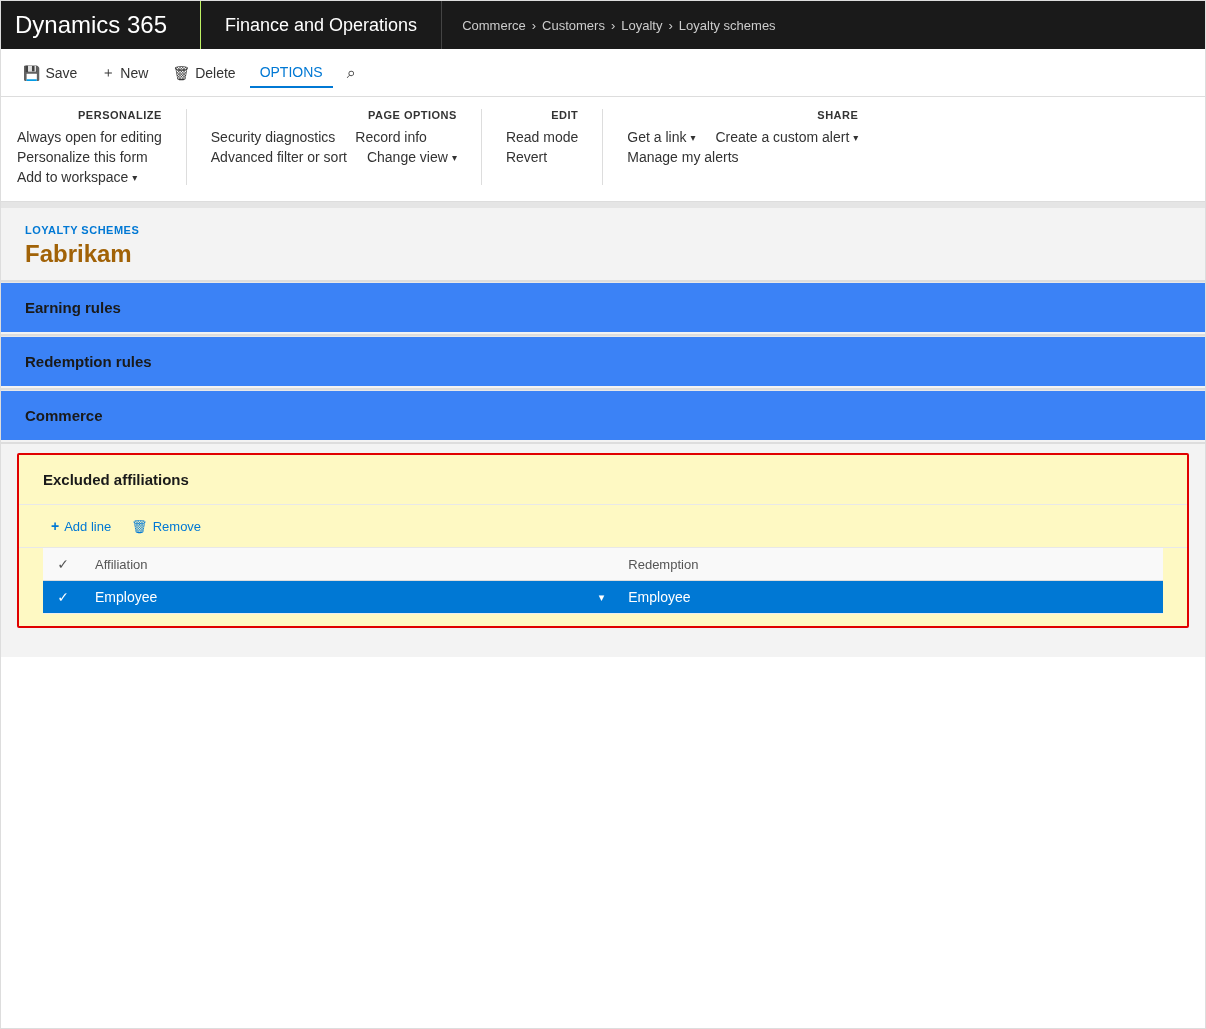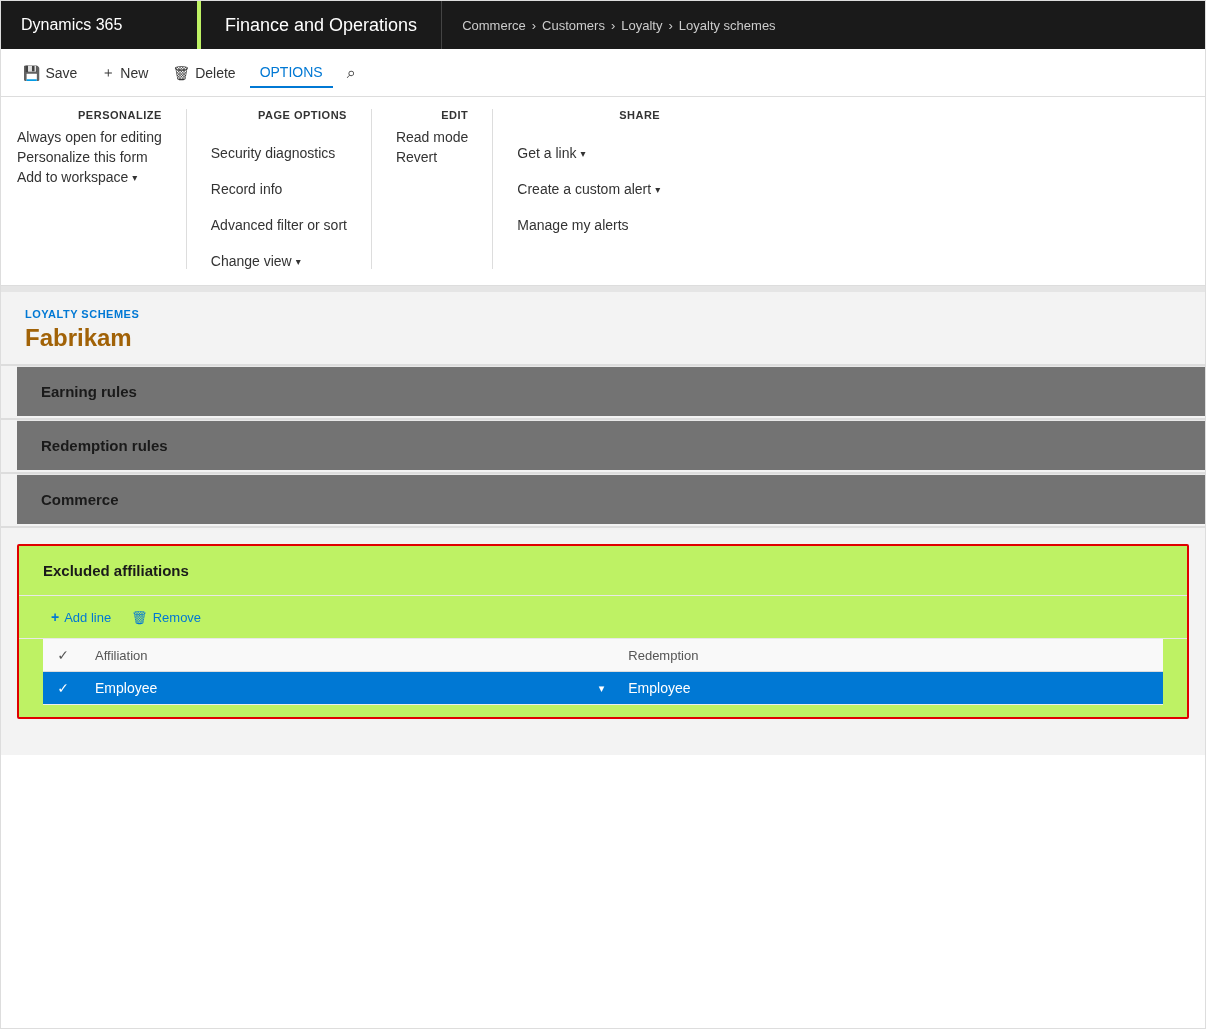--- a/index.html
+++ b/index.html
@@ -8,27 +8,27 @@
     
     .top-header {
       display: flex;
       align-items: center;
       background: #1a1a1a;
       height: 48px;
       color: white;
     }
     .top-header .dynamics-brand {
       background: #1a1a1a;
-      padding: 0 20px;
+      padding: 0 14px;
       height: 100%;
       display: flex;
       align-items: center;
-      font-size: 16px;
+      font-size: 24px;
       font-weight: 400;
-      border-right: 4px solid #bef264;
+      border-right: 1px solid #bef264;
       min-width: 200px;
     }
     .top-header .app-name {
       padding: 0 24px;
       font-size: 18px;
       font-weight: 300;
       border-right: 1px solid #444;
       height: 100%;
       display: flex;
       align-items: center;
@@ -104,23 +104,22 @@
       margin-bottom: 8px;
       letter-spacing: 0.5px;
     }
     .ribbon-items {
       display: flex;
       flex-direction: column;
       gap: 4px;
     }
     .ribbon-items-row {
       display: flex;
-      flex-direction: column;
+      flex-direction: row;
       gap: 20px;
-      margin-top: 16px;
     }
     .ribbon-link {
       color: #333;
       font-size: 14px;
       cursor: pointer;
       display: flex;
       align-items: center;
       gap: 4px;
       text-decoration: none;
     }
@@ -138,36 +137,36 @@
       margin-bottom: 4px;
     }
     .page-title {
       font-size: 24px;
       font-weight: 700;
       color: #a16207;
     }
 
     
     .section-container {
-      background: #737373;
-      margin: 0 0 2px 16px;
+      background: #3b82f6;
+      margin: 0 0 2px 0;
     }
     .section-header {
       padding: 16px 24px;
       font-size: 15px;
       font-weight: 600;
       color: #1a1a1a;
       cursor: pointer;
       border-top: 1px solid #e8e8e8;
     }
 
     
     .section-highlighted {
-      background: #bef264;
-      margin: 8px 0;
+      background: #fef9c3;
+      margin: 1px 0;
       border: 2px solid #e00000;
       border-radius: 2px;
     }
     .section-highlighted .section-header {
       border-top: none;
     }
 
     .sub-toolbar {
       display: flex;
       align-items: center;

